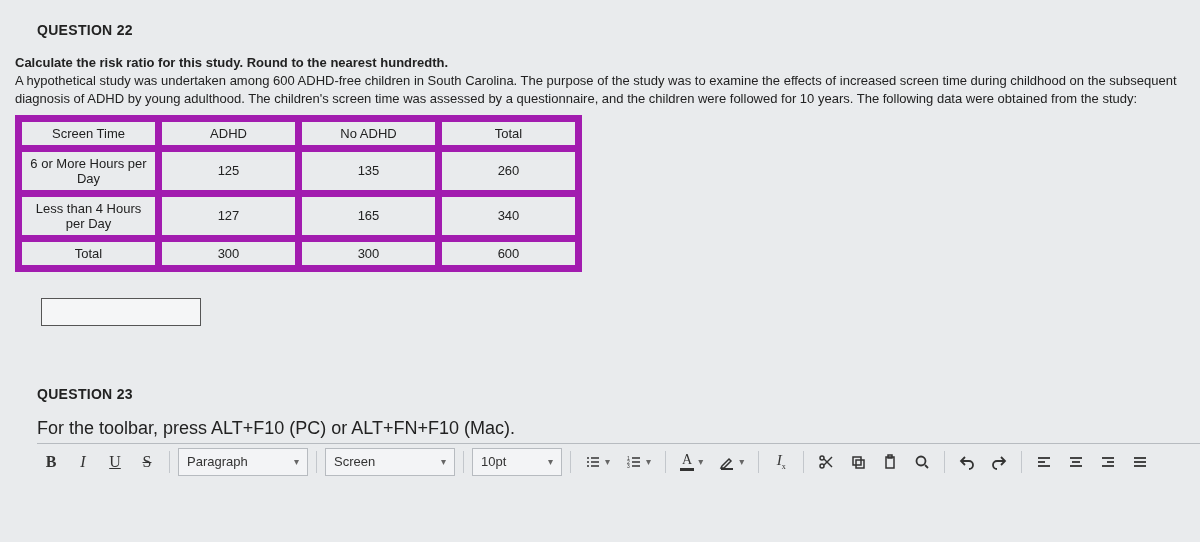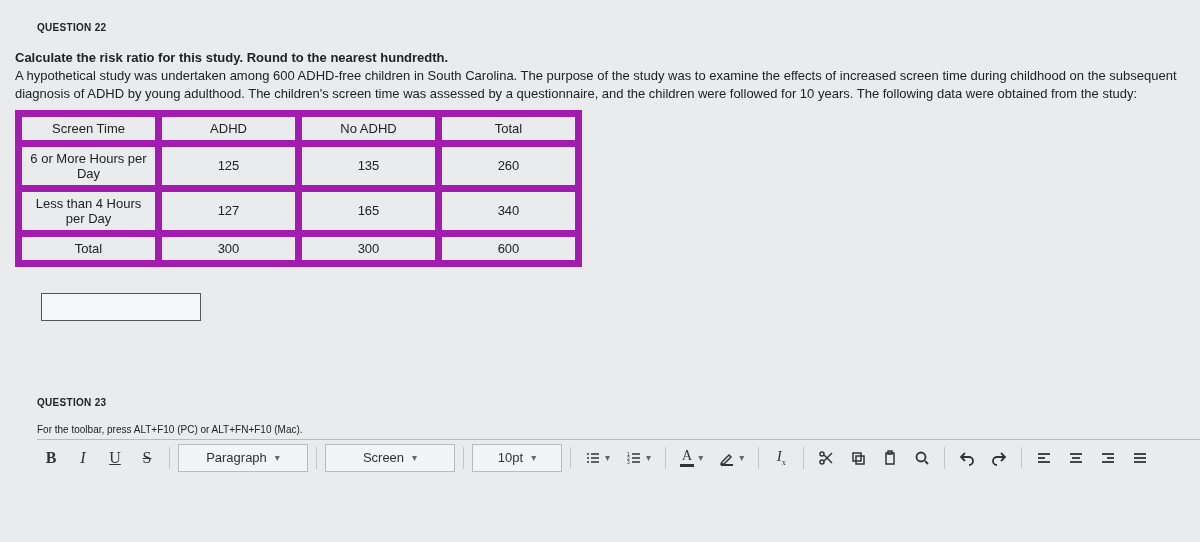--- a/index.html
+++ b/index.html
@@ -12,21 +12,21 @@
     width: 1200px;
     height: 542px;
     overflow: hidden;
     font-size: 13px;
   }
   .page {
     padding: 22px 15px 0 15px;
   }
   .q-title {
     font-weight: bold;
-    font-size: 10px;
+    font-size: 14px;
     padding-left: 22px;
     margin-bottom: 16px;
     letter-spacing: .3px;
   }
   .bold { font-weight: bold; }
   .question-body {
     line-height: 1.4;
     margin-bottom: 6px;
   }
   table.data {
@@ -44,26 +44,26 @@
   .col-label { width: 140px; }
   .col-data  { width: 140px; }
   .answer-box {
     width: 160px;
     height: 28px;
     border: 1px solid #555;
     background: #f5f6f7;
     margin: 26px 0 0 26px;
   }
   .q23 {
-    margin-top: 76px;
+    margin-top: 60px;
     padding-left: 22px;
   }
   .q23 .q-title { padding-left: 0; }
   .toolbar-hint {
-    font-size: 10px;
+    font-size: 18px;
     margin: 4px 0 2px 0;
   }
   
   .rtb-wrap {
     margin-top: 4px;
     border-top: 1px solid #b7bbc0;
     padding-top: 4px;
     display: flex;
     align-items: center;
     gap: 4px;
@@ -80,21 +80,21 @@
     border: none;
     color: #333;
     font-size: 14px;
     cursor: pointer;
     padding: 0 6px;
   }
   .rtb-sel {
     border: 1px solid #b7bbc0;
     background: #f3f4f6;
     min-width: 90px;
-    justify-content: center;
+    justify-content: space-between;
     gap: 8px;
     padding: 0 8px;
     font-size: 13px;
   }
   .rtb-sel.wide { min-width: 130px; }
   .rtb-divider {
     width: 1px;
     height: 22px;
     background: #c3c7cc;
     margin: 0 4px;

